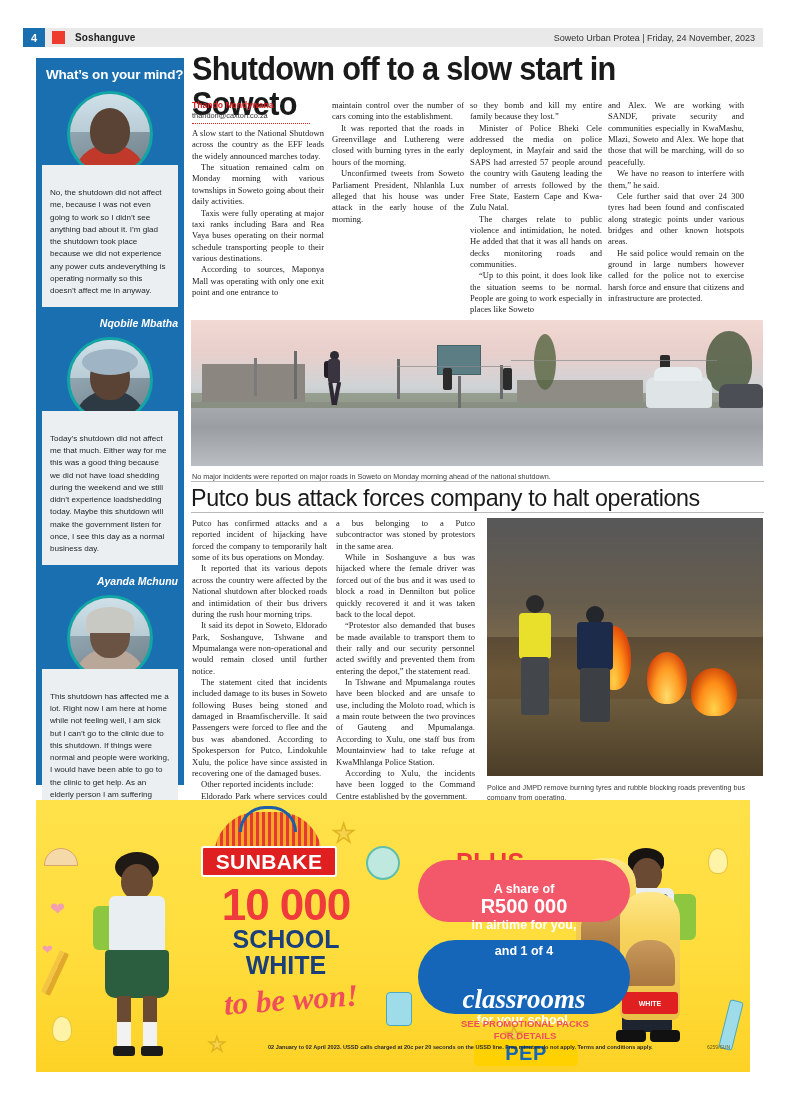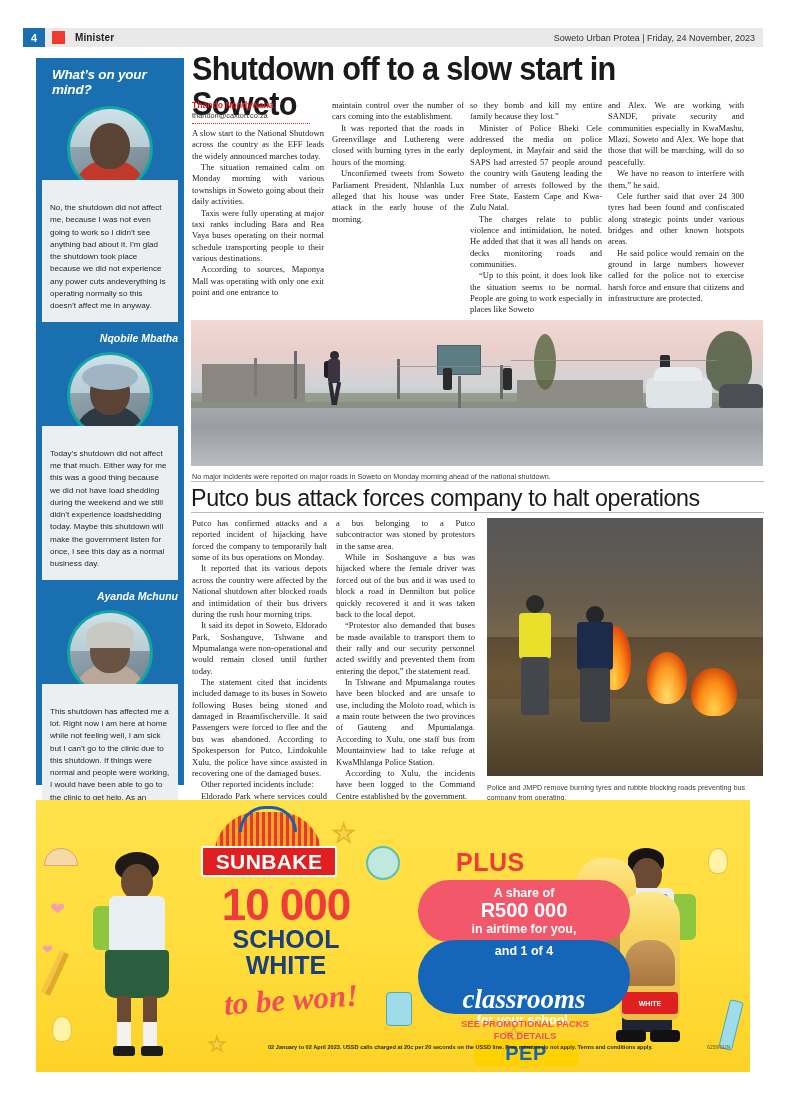--- a/index.html
+++ b/index.html
@@ -40,21 +40,21 @@
     transform: scaleX(0.93); transform-origin: left center;
   }
 
   
   .voxpop {
     position: absolute; left: 36px; top: 58px; width: 148px; height: 727px;
     background: #1a6fb0;
   }
   .voxpop-title {
     color: #fff; font-size: 13.5px; font-weight: bold;
-    padding: 9px 0 9px 16px; letter-spacing: -0.2px; font-style: italic;
+    padding: 9px 0 9px 10px; letter-spacing: -0.2px;
   }
   .vox-card { position: relative; margin: 0 6px 6px 6px; }
   .vox-photo-wrap {
     position: relative; height: 88px; display: flex;
     justify-content: center; align-items: flex-start;
   }
   .vox-photo {
     width: 86px; height: 86px; border-radius: 50%;
     border: 3px solid #12a5a5; position: relative; overflow: hidden;
     background: linear-gradient(160deg,#a8bcc8 0%,#8fa3ae 40%,#6e7f88 100%);
@@ -274,23 +274,23 @@
   .ad-tobewon {
     position:absolute; left:140px; top:182px; width:230px; text-align:center;
     color:#ef4e5a; font-size:31px; font-style:italic; font-weight:bold;
     font-family:"Liberation Serif", serif; transform: rotate(-4deg);
   }
   .ad-plus {
     position:absolute; left:420px; top:48px; color:#ef3b3b;
     font-size:25px; font-weight:bold; letter-spacing:.5px;
   }
   .ad-pill-red {
-    position:absolute; left:382px; top:80px; width:212px; height:62px;
+    position:absolute; left:382px; top:60px; width:212px; height:62px;
     background:#f2576a; border-radius:31px; color:#fff; text-align:center;
-    padding-top:6px;
+    padding-top:22px;
   }
   .ad-pill-red .l1 { font-size:12.5px; font-weight:bold; }
   .ad-pill-red .l2 { font-size:20px; font-weight:bold; line-height:1.08; }
   .ad-pill-red .l3 { font-size:12.5px; font-weight:bold; }
   .ad-pill-blue {
     position:absolute; left:382px; top:140px; width:212px; height:74px;
     background:#1565b8; border-radius:37px; color:#fff; text-align:center;
     padding-top:4px;
   }
   .ad-pill-blue .l1 { font-size:12.5px; font-weight:bold; }
@@ -395,21 +395,21 @@
   }
 </style>
 </head>
 <body>
 
 <div class="page">
 
   <div class="masthead">
     <div class="page-num">4</div>
     <div class="red-sq"></div>
-    <div class="section-name">Minister</div>
+    <div class="section-name">Soshanguve</div>
     <div class="masthead-right">Soweto Urban Protea | Friday, 24 November, 2023</div>
   </div>
 
   <div class="main-headline">Shutdown off to a slow start in Soweto</div>
 
   <div class="voxpop">
     <div class="voxpop-title">What’s on your mind?</div>
 
     <div class="vox-card">
       <div class="vox-photo-wrap">
@@ -509,21 +509,21 @@
   </div>
   <div class="caption" id="cap1">No major incidents were reported on major roads in Soweto on Monday morning ahead of the national shutdown.</div>
 
   <div class="rule-thin" style="top:481px;"></div>
   <div class="head2">Putco bus attack forces company to halt operations</div>
   <div class="rule-thin" style="top:512px;"></div>
 
   <div class="a2-col" id="a2c1">
       <p class="first">Putco has confirmed attacks and a reported incident of hijacking have forced the company to temporarily halt some of its bus operations on Monday.</p>
       <p>It reported that its various depots across the country were affected by the National shutdown after blocked roads and intimidation of their bus drivers during the rush hour morning trips.</p>
-      <p>It said its depot in Soweto, Eldorado Park, Soshanguve, Tshwane and Mpumalanga were non-operational and would remain closed until further today.</p>
+      <p>It said its depot in Soweto, Eldorado Park, Soshanguve, Tshwane and Mpumalanga were non-operational and would remain closed until further notice.</p>
       <p>The statement cited that incidents included damage to its buses in Soweto following Buses being stoned and damaged in Braamfischerville. It said Passengers were forced to flee and the bus was abandoned. According to Spokesperson for Putco, Lindokuhle Xulu, the police have since assisted in recovering one of the damaged buses.</p>
       <p>Other reported incidents include:</p>
       <p>Eldorado Park where services could not operate after the Staff buses couldn’t access the Vaal areas for picking up drivers as a result buses from Nancefield depot couldn’t operate. It also noted that</p>
     </div>
   <div class="a2-col" id="a2c2">
       <p class="first">a bus belonging to a Putco subcontractor was stoned by protestors in the same area.</p>
       <p>While in Soshanguve a bus was hijacked where the female driver was forced out of the bus and it was used to block a road in Dennilton but police quickly recovered it and it was taken back to the local depot.</p>
       <p>“Protestor also demanded that buses be made available to transport them to their rally and our security personnel acted swiftly and prevented them from entering the depot,” the statement read.</p>
       <p>In Tshwane and Mpumalanga routes have been blocked and are unsafe to use, including the Moloto road, which is a main route between the two provinces of Gauteng and Mpumalanga. According to Xulu, one staff bus from Mountainview had to take refuge at KwaMhlanga Police Station.</p>
       <p>According to Xulu, the incidents have been logged to the Command Centre established by the government.</p>

